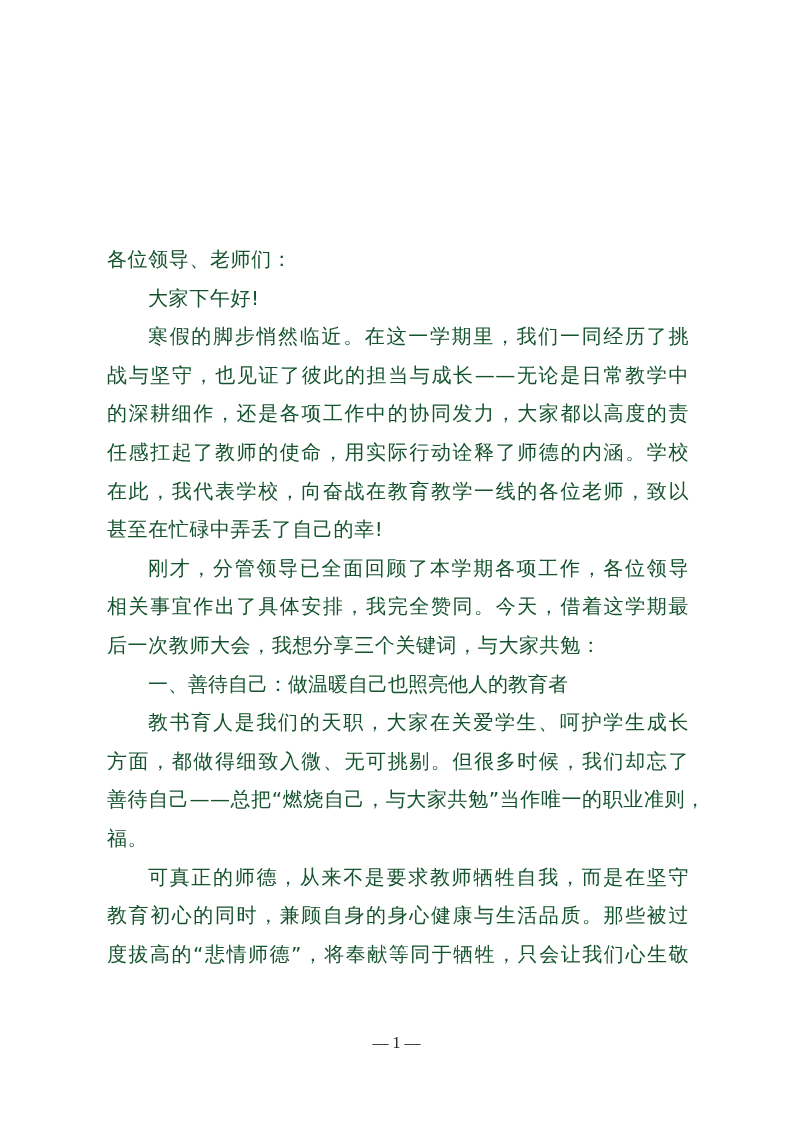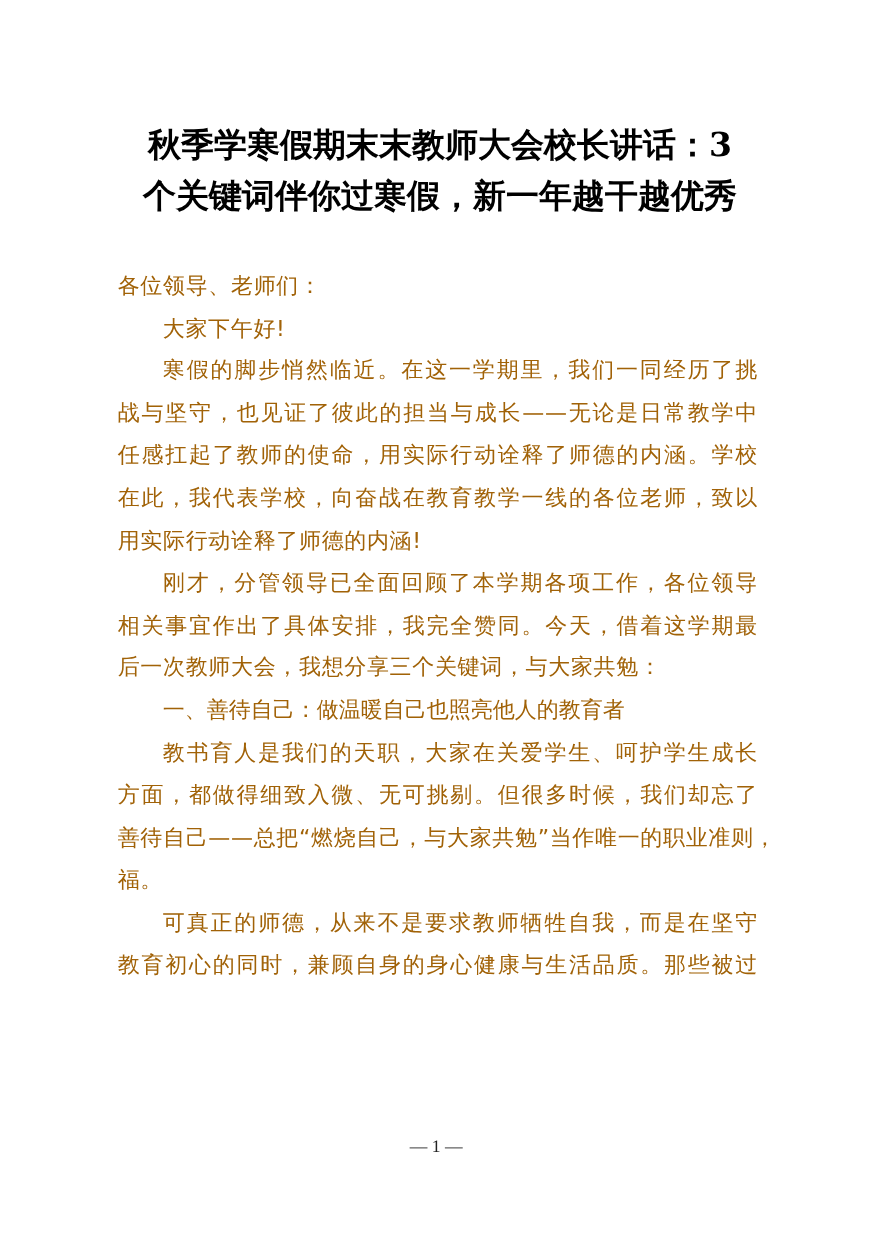--- a/index.html
+++ b/index.html
@@ -8,67 +8,65 @@
   .title {
     position: absolute; left: 100px; width: 600px; top: 110px;
     font-family: "DejaVu Serif", "Liberation Serif", serif;
     font-weight: bold; font-size: 30px; line-height: 46px;
     text-align: center; color: #000; margin: 0;
   }
   .title span { display: block; white-space: nowrap; }
   .body {
     position: absolute; left: 107px; top: 240px; width: 582px;
     font-family: "DejaVu Sans", "Liberation Sans", sans-serif;
-    font-size: 20px; line-height: 38.6px; color: #a16207;
+    font-size: 20px; line-height: 38.6px; color: #14532d;
   }
   .line { display: block; height: 38.6px; white-space: nowrap; text-align: justify; text-align-last: justify; letter-spacing: 0.6px; }
   .line.last { text-align-last: left; }
   .indent { padding-left: 41px; }
   .heading { font-weight: normal; letter-spacing: 0px; text-align-last: left; }
   .footer {
     position: absolute; left: 0; width: 793px; top: 1034px; text-align: center;
     font-family: "Liberation Serif", "DejaVu Serif", serif; font-size: 16px; color: #222;
   }
 </style>
 </head>
 <body>
 
 <div class="page">
-  <h1 class="title">
-    <span>秋季学寒假期末末教师大会校长讲话：3</span>
-    <span>个关键词伴你过寒假，新一年越干越优秀</span>
-  </h1>
 
   <div class="body">
     <span class="line last">各位领导、老师们：</span>
     <span class="line last indent">大家下午好!</span>
 
     <div>
       <span class="line indent">寒假的脚步悄然临近。在这一学期里，我们一同经历了挑</span>
       <span class="line">战与坚守，也见证了彼此的担当与成长——无论是日常教学中</span>
+      <span class="line">的深耕细作，还是各项工作中的协同发力，大家都以高度的责</span>
       <span class="line">任感扛起了教师的使命，用实际行动诠释了师德的内涵。学校</span>
       <span class="line">在此，我代表学校，向奋战在教育教学一线的各位老师，致以</span>
-      <span class="line last">用实际行动诠释了师德的内涵!</span>
+      <span class="line last">甚至在忙碌中弄丢了自己的幸!</span>
     </div>
 
     <div>
       <span class="line indent">刚才，分管领导已全面回顾了本学期各项工作，各位领导</span>
       <span class="line">相关事宜作出了具体安排，我完全赞同。今天，借着这学期最</span>
       <span class="line last">后一次教师大会，我想分享三个关键词，与大家共勉：</span>
     </div>
 
     <span class="line indent heading">一、善待自己：做温暖自己也照亮他人的教育者</span>
 
     <div>
       <span class="line indent">教书育人是我们的天职，大家在关爱学生、呵护学生成长</span>
       <span class="line">方面，都做得细致入微、无可挑剔。但很多时候，我们却忘了</span>
       <span class="line">善待自己——总把“燃烧自己，与大家共勉”当作唯一的职业准则，</span>
       <span class="line last">福。</span>
     </div>
 
     <div>
       <span class="line indent">可真正的师德，从来不是要求教师牺牲自我，而是在坚守</span>
       <span class="line">教育初心的同时，兼顾自身的身心健康与生活品质。那些被过</span>
+      <span class="line">度拔高的“悲情师德”，将奉献等同于牺牲，只会让我们心生敬</span>
     </div>
   </div>
 
   <div class="footer">— 1 —</div>
 </div>
 
 </body></html>

